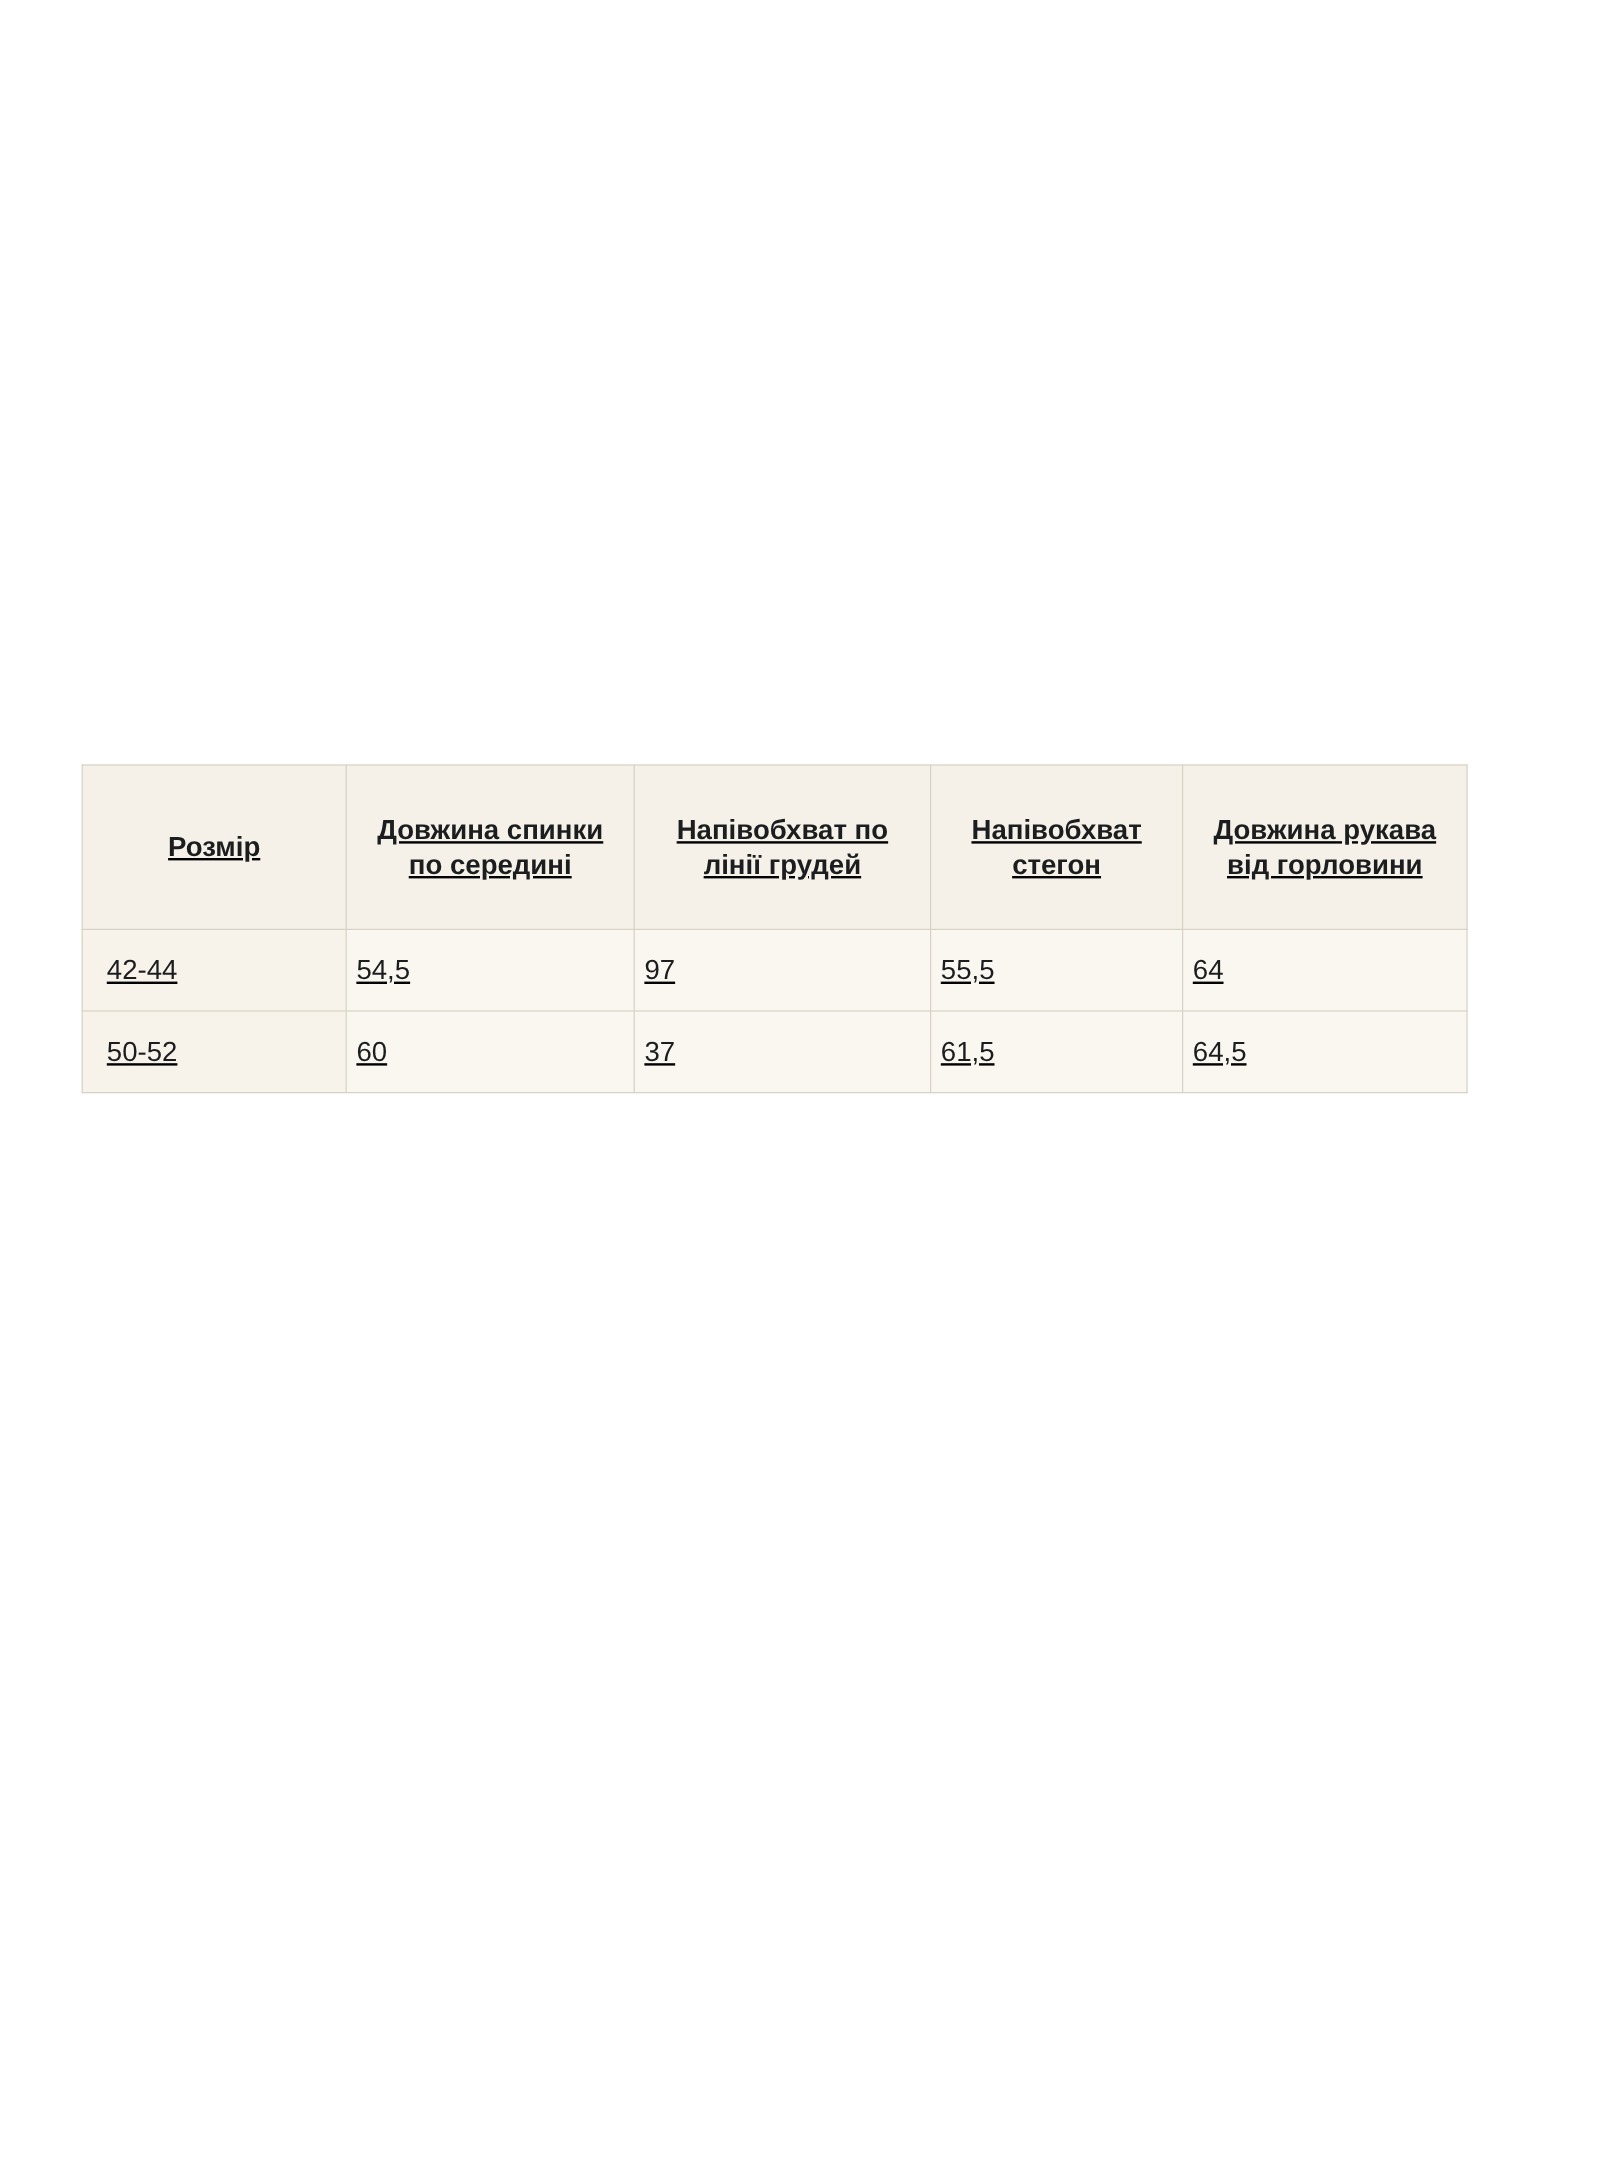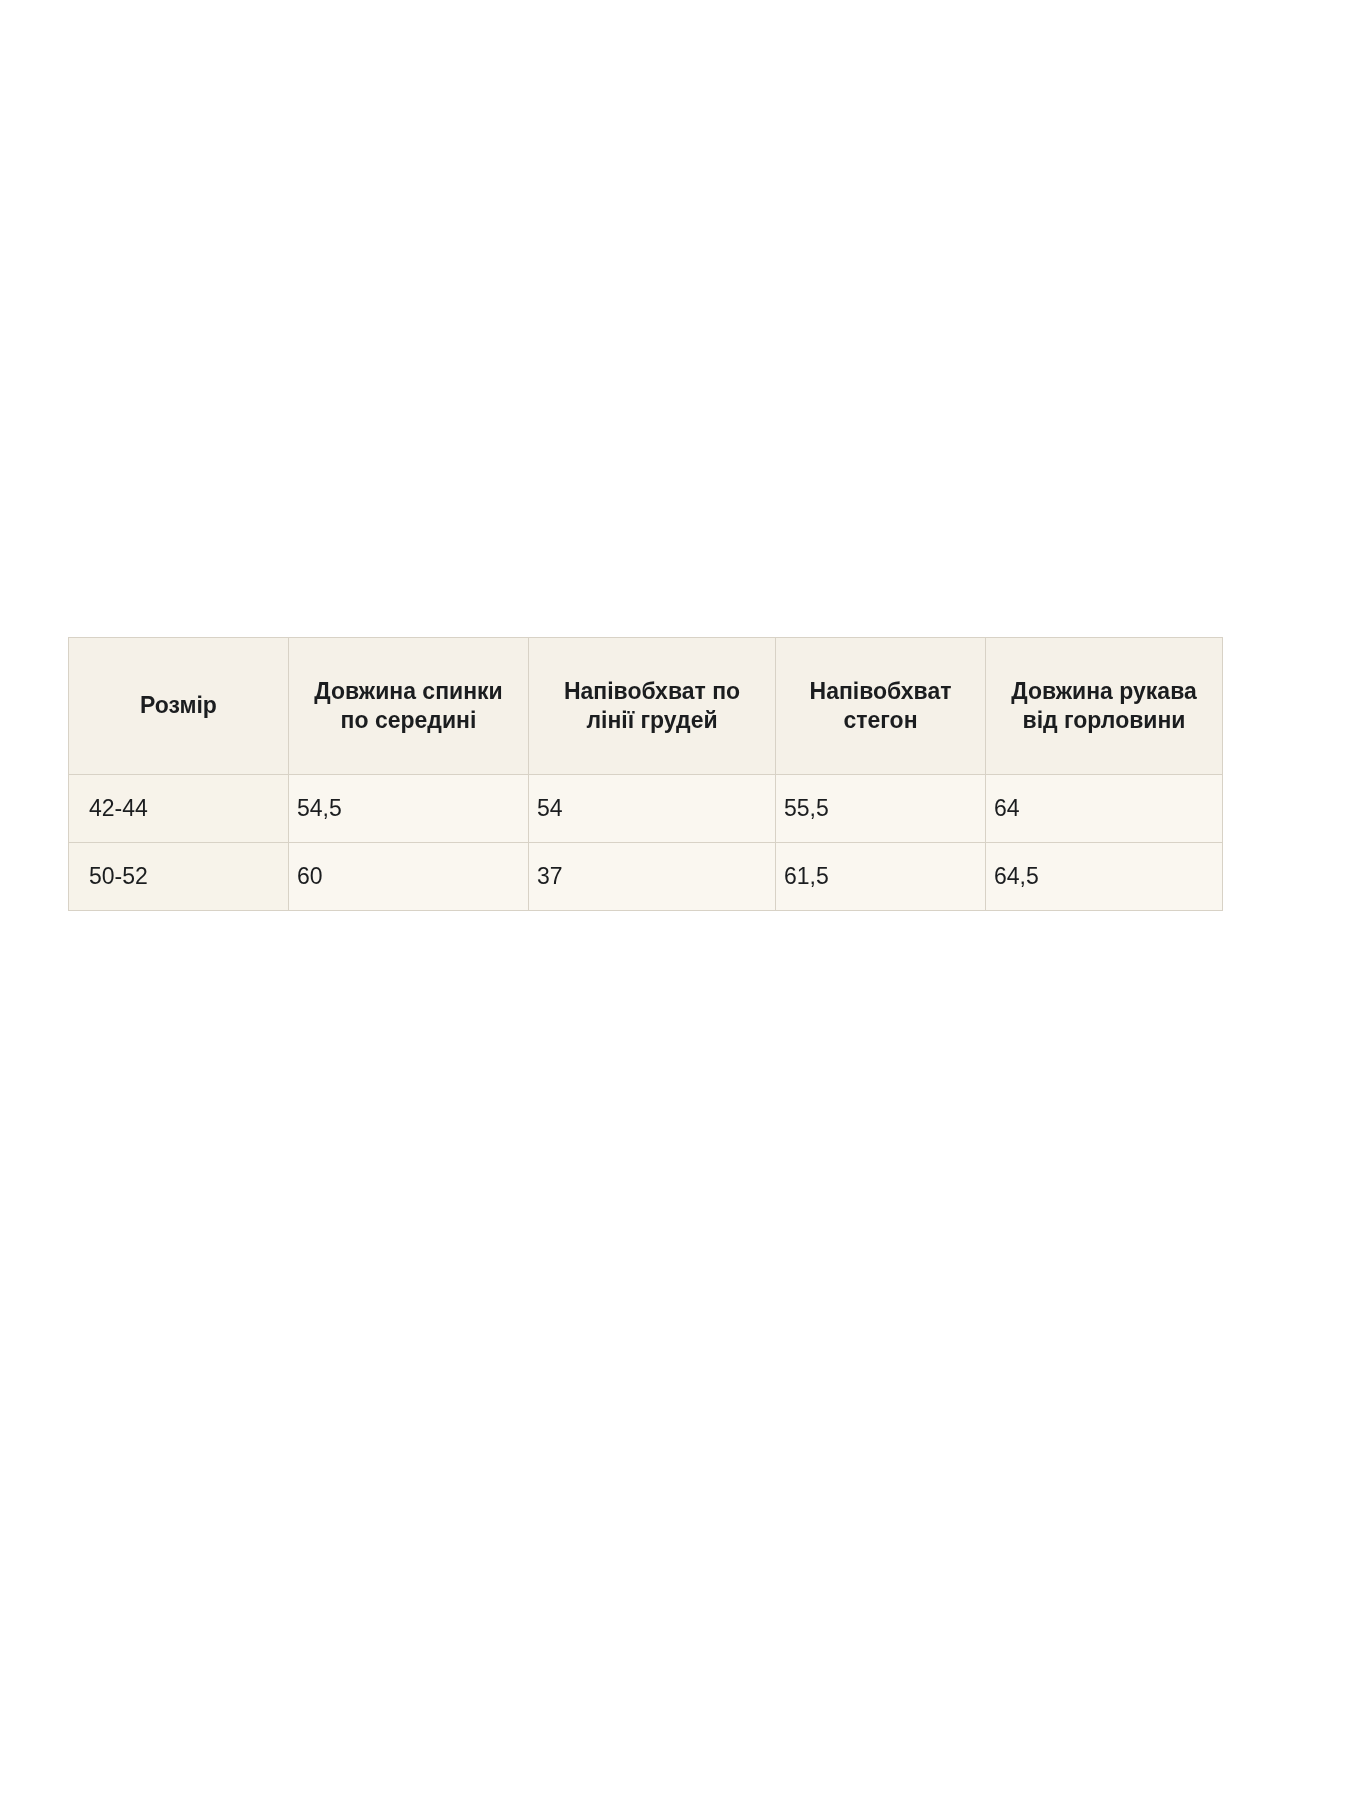--- a/index.html
+++ b/index.html
@@ -29,20 +29,21 @@
     left: 68px;
     top: 637px;
     width: 1029px;
   }
 
   table.size-table {
     border-collapse: collapse;
     width: 100%;
     table-layout: fixed;
     background: #faf6ef;
+    text-decoration: underline;
   }
 
   table.size-table th,
   table.size-table td {
     border: 1px solid #d8d2c6;
     color: #1b1d1f;
   }
 
   
   table.size-table thead th {
@@ -103,21 +104,21 @@
           <th class="col-back">Довжина спинки по середині</th>
           <th class="col-chest">Напівобхват  по лінії грудей</th>
           <th class="col-hip">Напівобхват стегон</th>
           <th class="col-sleeve">Довжина рукава від горловини</th>
         </tr>
       </thead>
       <tbody>
         <tr>
           <td class="cell-size">42-44</td>
           <td>54,5</td>
-          <td>54</td>
+          <td>97</td>
           <td>55,5</td>
           <td>64</td>
         </tr>
         <tr>
           <td class="cell-size">50-52</td>
           <td>60</td>
           <td>37</td>
           <td>61,5</td>
           <td>64,5</td>
         </tr>

